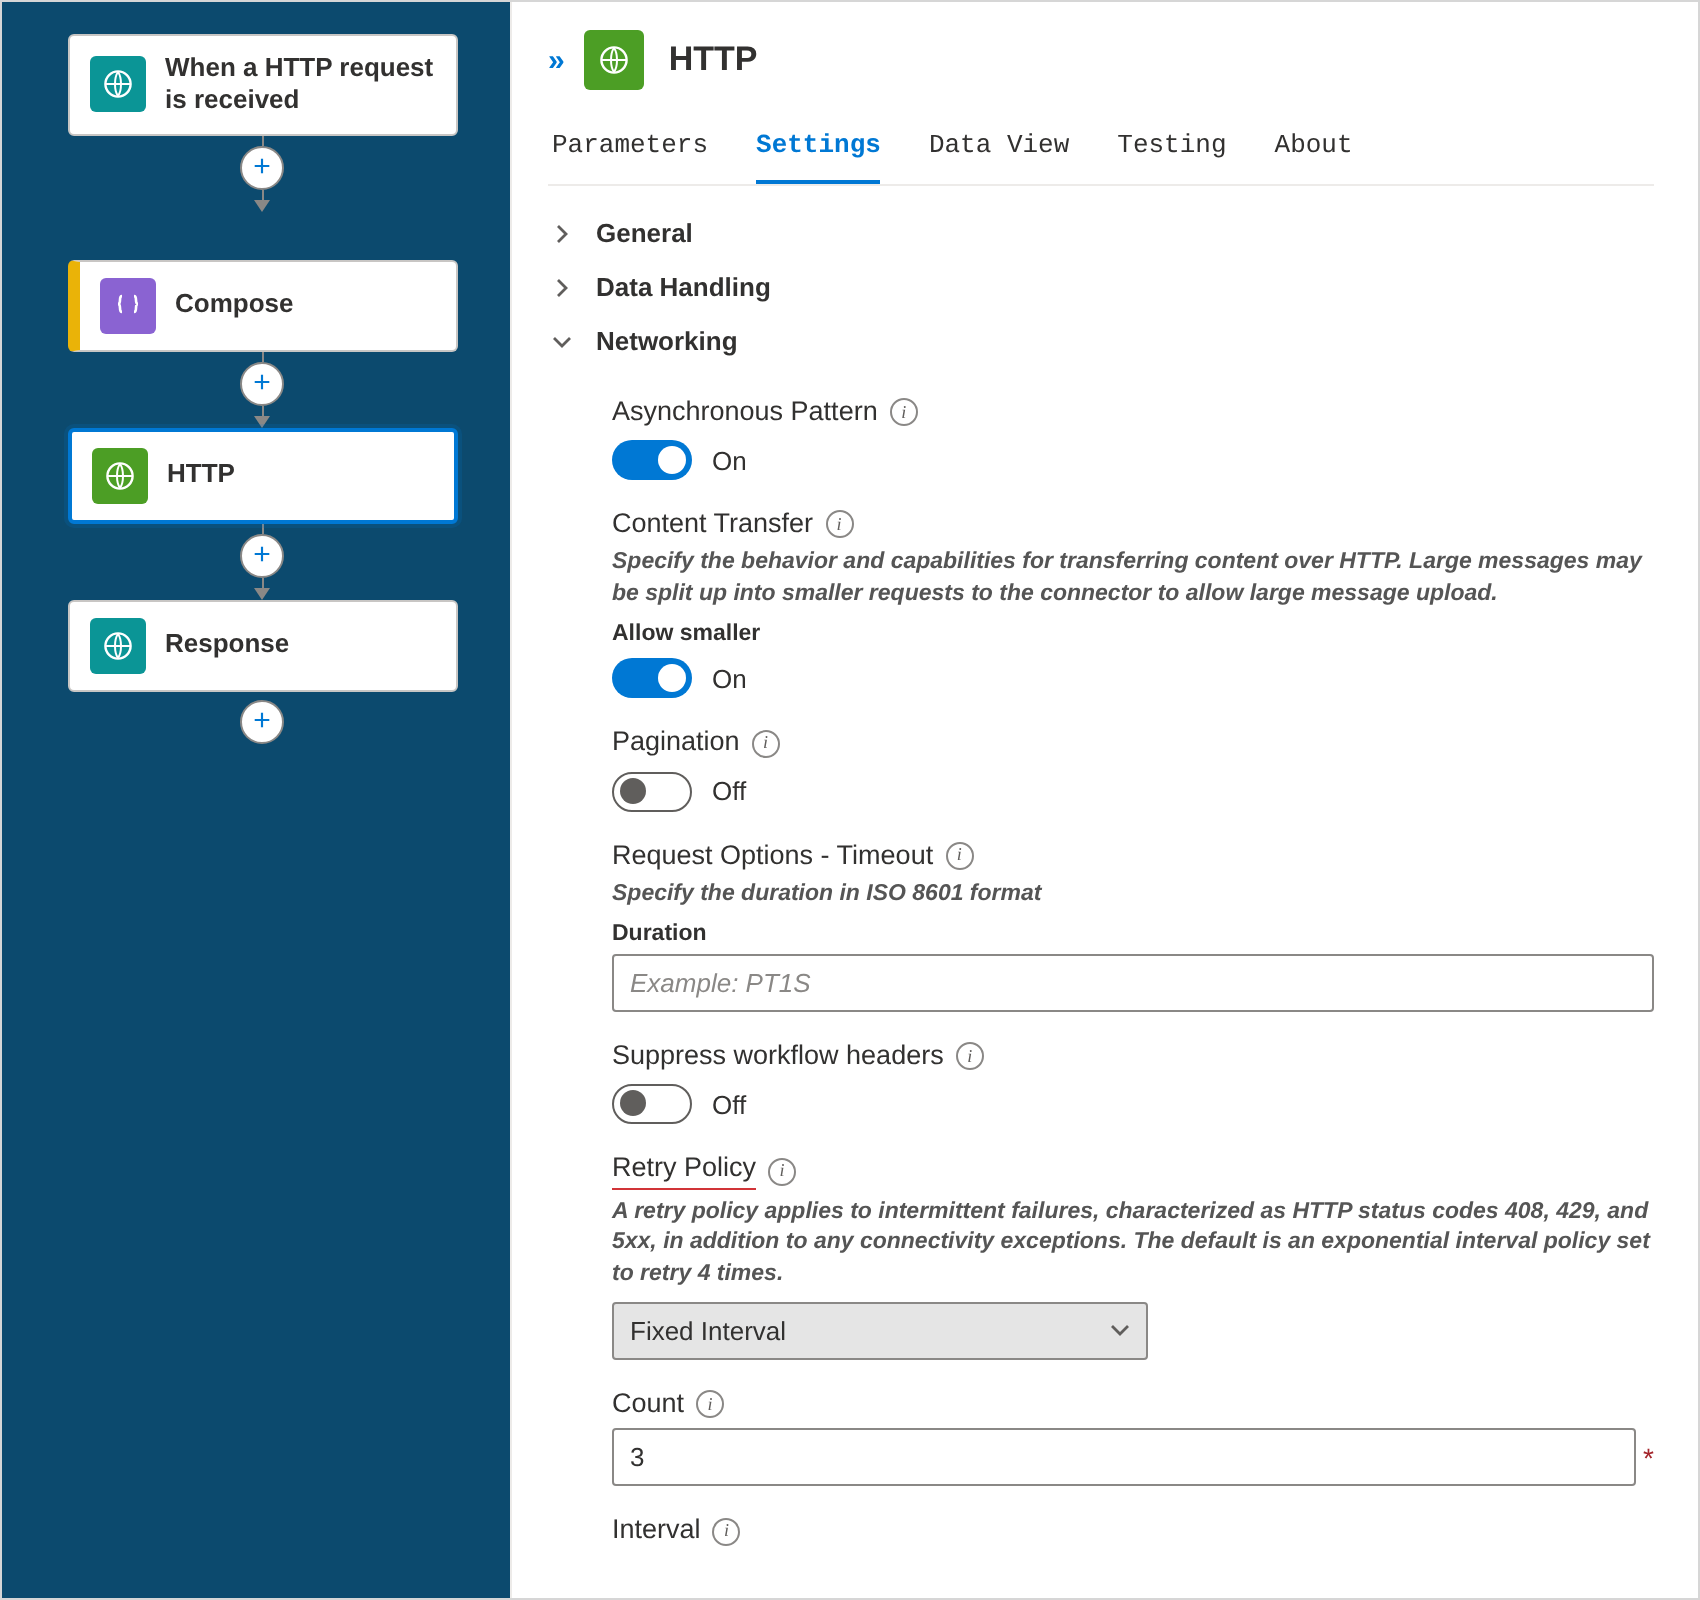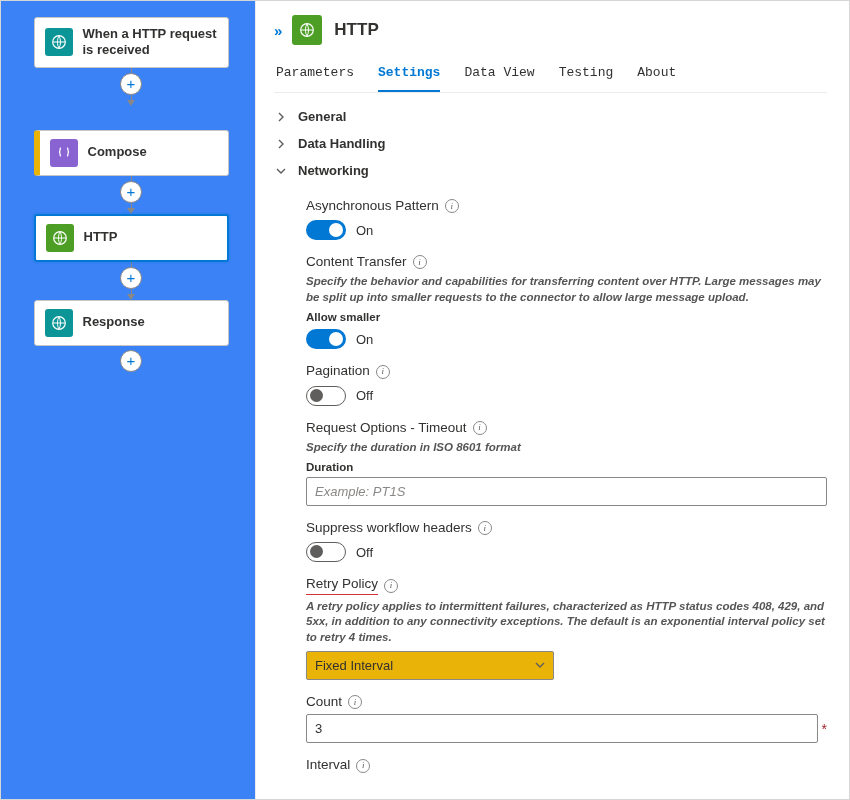--- a/index.html
+++ b/index.html
@@ -4,21 +4,21 @@
 <style>
   * { box-sizing: border-box; }
   html, body {
     margin: 0; padding: 0;
     font-family: "Segoe UI", -apple-system, sans-serif;
     font-size: 13px; color: #323130;
     background: #fff; width: 850px; height: 800px; overflow: hidden;
   }
   .app { display: flex; height: 800px; width: 850px; border: 1px solid #d6d6d6;}
   .canvas {
-    width: 255px; background: #3b82f6;
+    width: 255px; background: #0c4a6e;
     padding: 16px 16px 0 22px;
     border-right: 1px solid #edebe9;
     position: relative;
   }
   .node {
     display: flex; align-items: center;
     background: #fff; border: 1px solid #c8c6c4;
     border-radius: 3px; padding: 8px 10px;
     width: 195px; margin: 0 auto;
     font-size: 13px; line-height: 1.25;
@@ -71,22 +71,22 @@
   .switch.on { background:#0078d4; }
   .switch.off { background:#fff;border:1px solid #605e5c; }
   .knob { width:14px;height:14px;border-radius:50%;background:#fff;position:absolute;top:3px; }
   .switch.on .knob { right:3px; }
   .switch.off .knob { left:3px;background:#605e5c;top:2px;width:13px;height:13px;}
   .toggle-label { font-size:13px;}
 
   .text-input { width:100%;border:1px solid #8a8886;border-radius:2px;padding:6px 8px;font-size:13px;font-family:inherit; color:#323130;}
   .text-input::placeholder { font-style:italic;color:#8a8886;}
   .select {
-    width:248px;border:1px solid #8a8886;border-radius:2px;padding:6px 8px;font-size:13px;
-    display:flex;justify-content:space-between;align-items:center;cursor:pointer;background:#eab308;
+    width:268px;border:1px solid #8a8886;border-radius:2px;padding:6px 8px;font-size:13px;
+    display:flex;justify-content:space-between;align-items:center;cursor:pointer;background:#e5e5e5;
   }
   .select .caret svg{width:10px;height:10px;fill:#605e5c;}
   .input-row { display:flex;align-items:center;gap:4px;margin-top:4px;}
   .asterisk { color:#a4262c;font-size:14px;}
   .underline-red { border-bottom: 1.5px solid #d13438; padding-bottom:1px;}
 </style>
 </head>
 <body>
 
 <div class="app">

